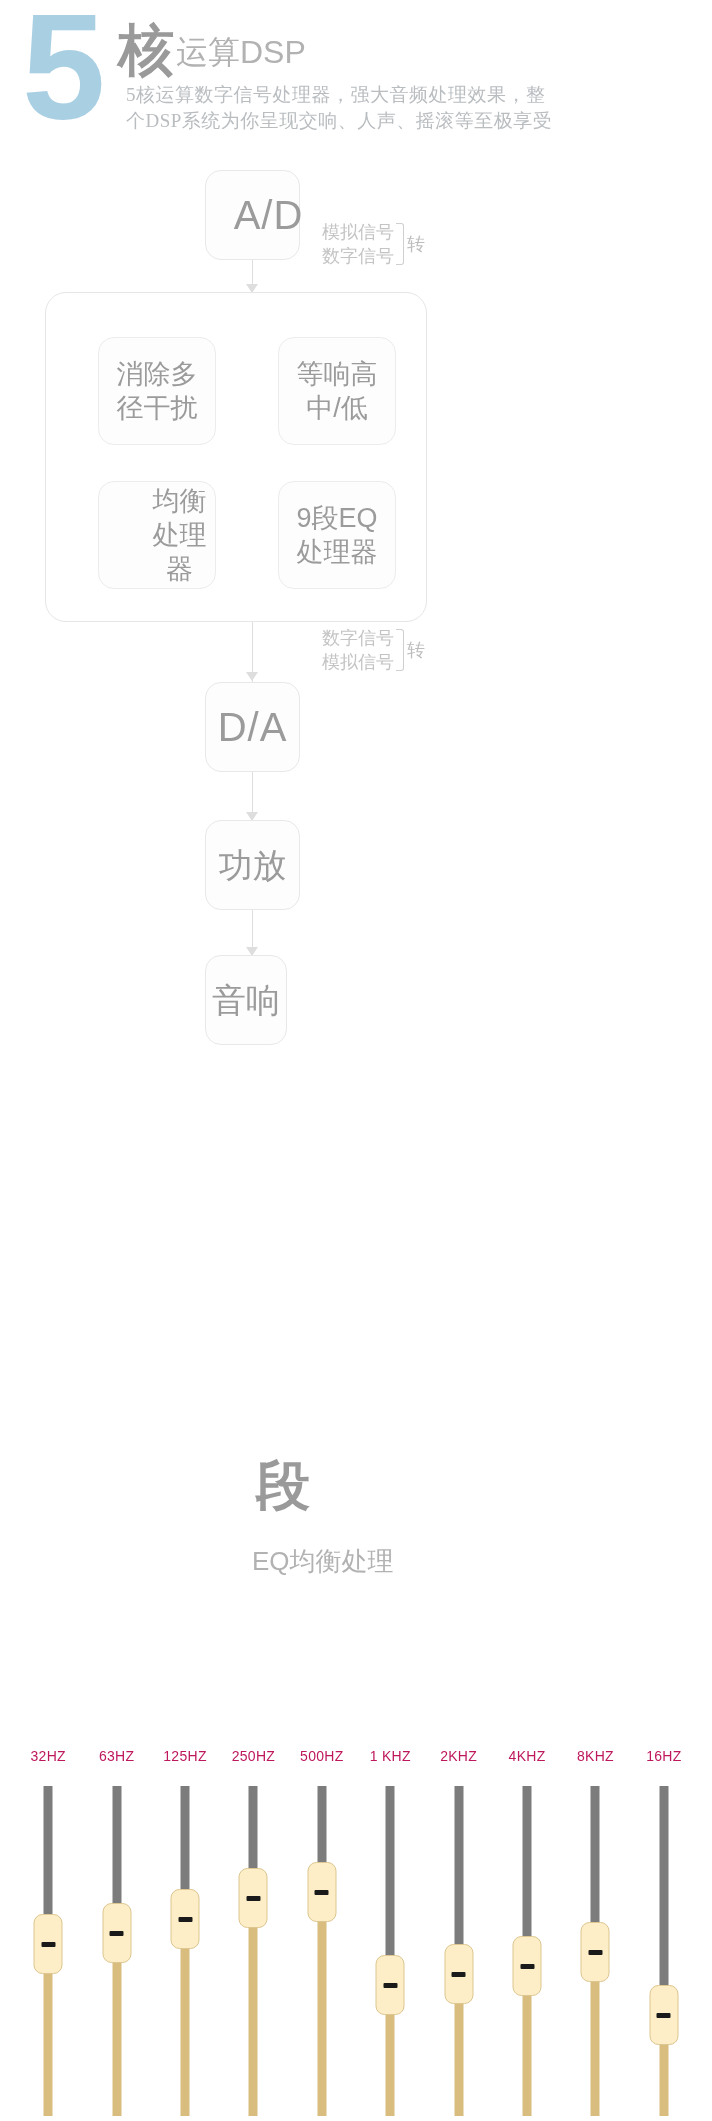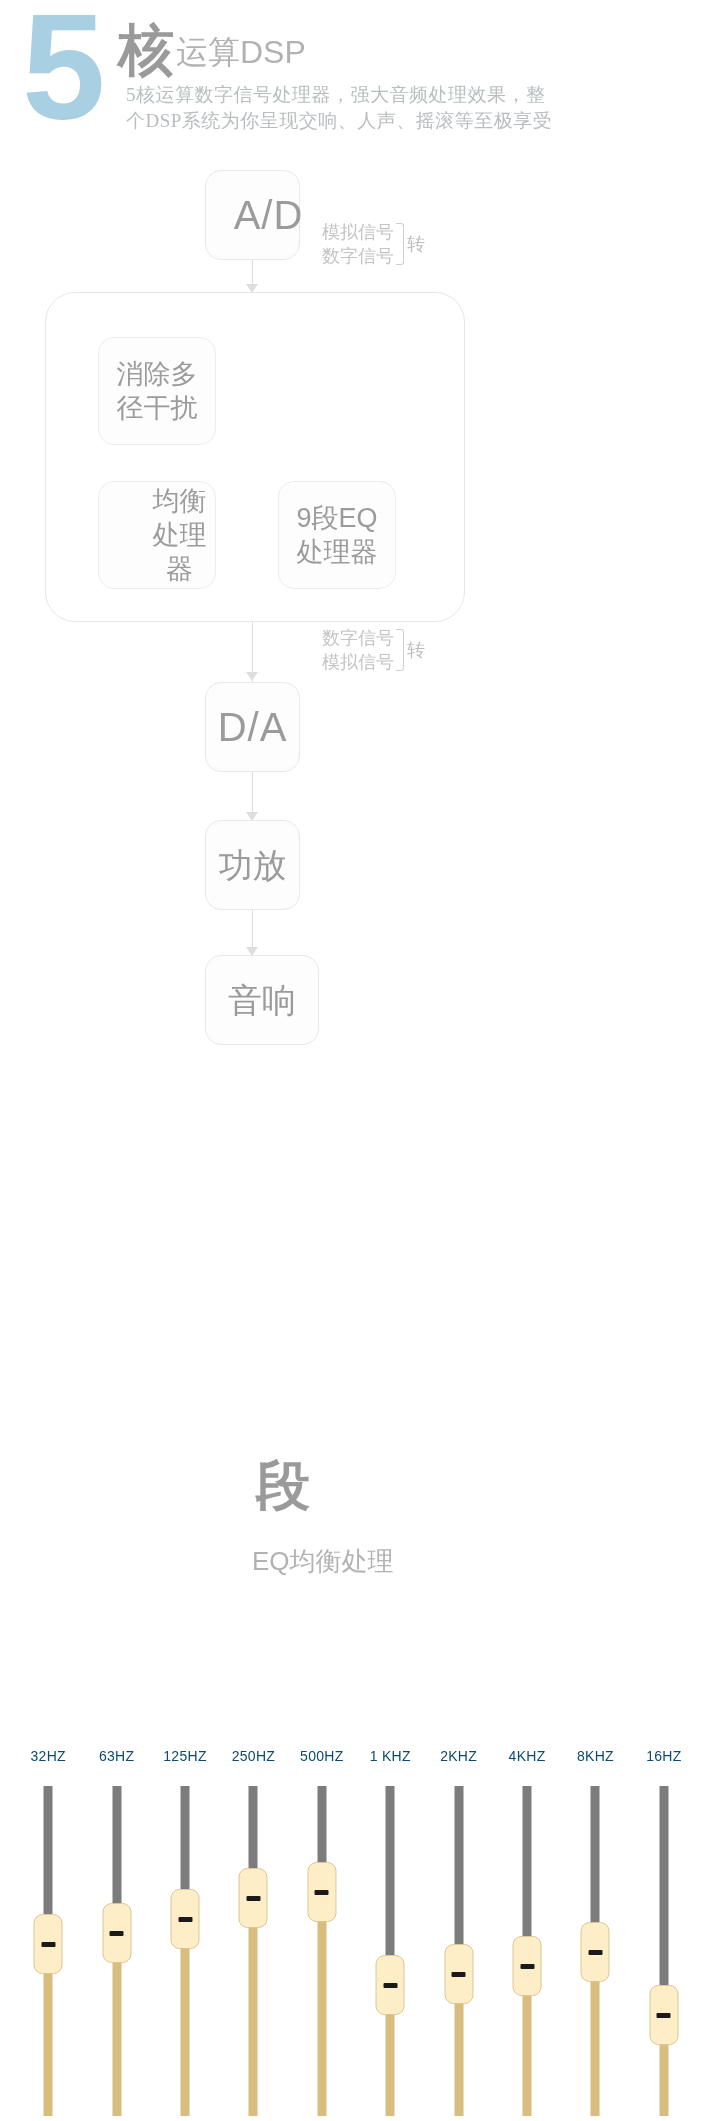--- a/index.html
+++ b/index.html
@@ -60,26 +60,26 @@
     display:flex;align-items:center;justify-content:center;
     color:#9b9b9b;
     box-sizing:border-box;
   }
   .node-lat{font-size:40px;font-weight:normal;letter-spacing:1px;}
   .node-cn{font-size:34px;line-height:40px;text-align:center;}
 
   #node-ad   {left:205px; top:10px;  width:95px;  height:90px;padding-left:32px;}
   #node-da   {left:205px; top:522px; width:95px;  height:90px;}
   #node-amp  {left:205px; top:660px; width:95px;  height:90px;}
-  #node-spk  {left:205px; top:795px; width:114px;  height:90px;}
+  #node-spk  {left:205px; top:795px; width:82px;  height:90px;}
 
   
   #dsp-box{
-    position:absolute;left:45px;top:132px;width:420px;height:330px;
-    border:1px solid #e6e6e6;border-radius:30px;background:#ffffff;
+    position:absolute;left:45px;top:132px;width:382px;height:330px;
+    border:1px solid #e6e6e6;border-radius:21px;background:#ffffff;
     box-sizing:border-box;
   }
   .dsp-cell{
     position:absolute;
     background:#fdfdfd;border:1px solid #ececec;border-radius:16px;
     display:flex;align-items:center;justify-content:center;
     color:#9b9b9b;font-size:27px;line-height:34px;text-align:center;
     box-sizing:border-box;
   }
   #cell-0{left:52px;  top:44px;  width:118px;height:108px;}
@@ -118,21 +118,21 @@
   
   #sec-eq-header{position:absolute;left:0;top:1390px;width:712px;height:330px;}
   #num-10{left:122px; top:30px; font-size:140px;}
   #hdr-duan{left:256px; top:68px; font-size:54px;}
   #hdr-eq-sub{left:252px; top:158px; font-size:26px;}
 
   
   #sec-sliders{position:absolute;left:0;top:1740px;width:712px;height:381px;}
   #freq-row{position:absolute;left:14px;top:8px;width:684px;height:24px;display:flex;}
   .freq-label{
-    flex:1;text-align:center;color:#0c4a6e;font-size:14px;
+    flex:1;text-align:center;color:#be185d;font-size:14px;
     letter-spacing:0.3px;white-space:nowrap;
   }
   #slider-row{position:absolute;left:14px;top:46px;width:684px;height:330px;display:flex;}
   .slider{flex:1;position:relative;height:330px;}
   .track-upper{
     position:absolute;left:50%;transform:translateX(-50%);
     top:0;width:9px;background:#7c7c7c;
   }
   .track-lower{
     position:absolute;left:50%;transform:translateX(-50%);
@@ -173,20 +173,26 @@
     </div>
     <div class="sig-bracket"></div>
     <div class="sig-zhuan">转</div>
   </div>
 
   <div id="dsp-box">
     <div class="dsp-cell" id="cell-0">
       <div>
         <div>消除多</div>
         <div>径干扰</div>
+      </div>
+    </div>
+    <div class="dsp-cell" id="cell-1">
+      <div>
+        <div>等响高</div>
+        <div>中/低</div>
       </div>
     </div>
     <div class="dsp-cell" id="cell-2">
       <div>
         <div>均衡</div>
         <div>处理器</div>
       </div>
     </div>
     <div class="dsp-cell" id="cell-3">
       <div>

